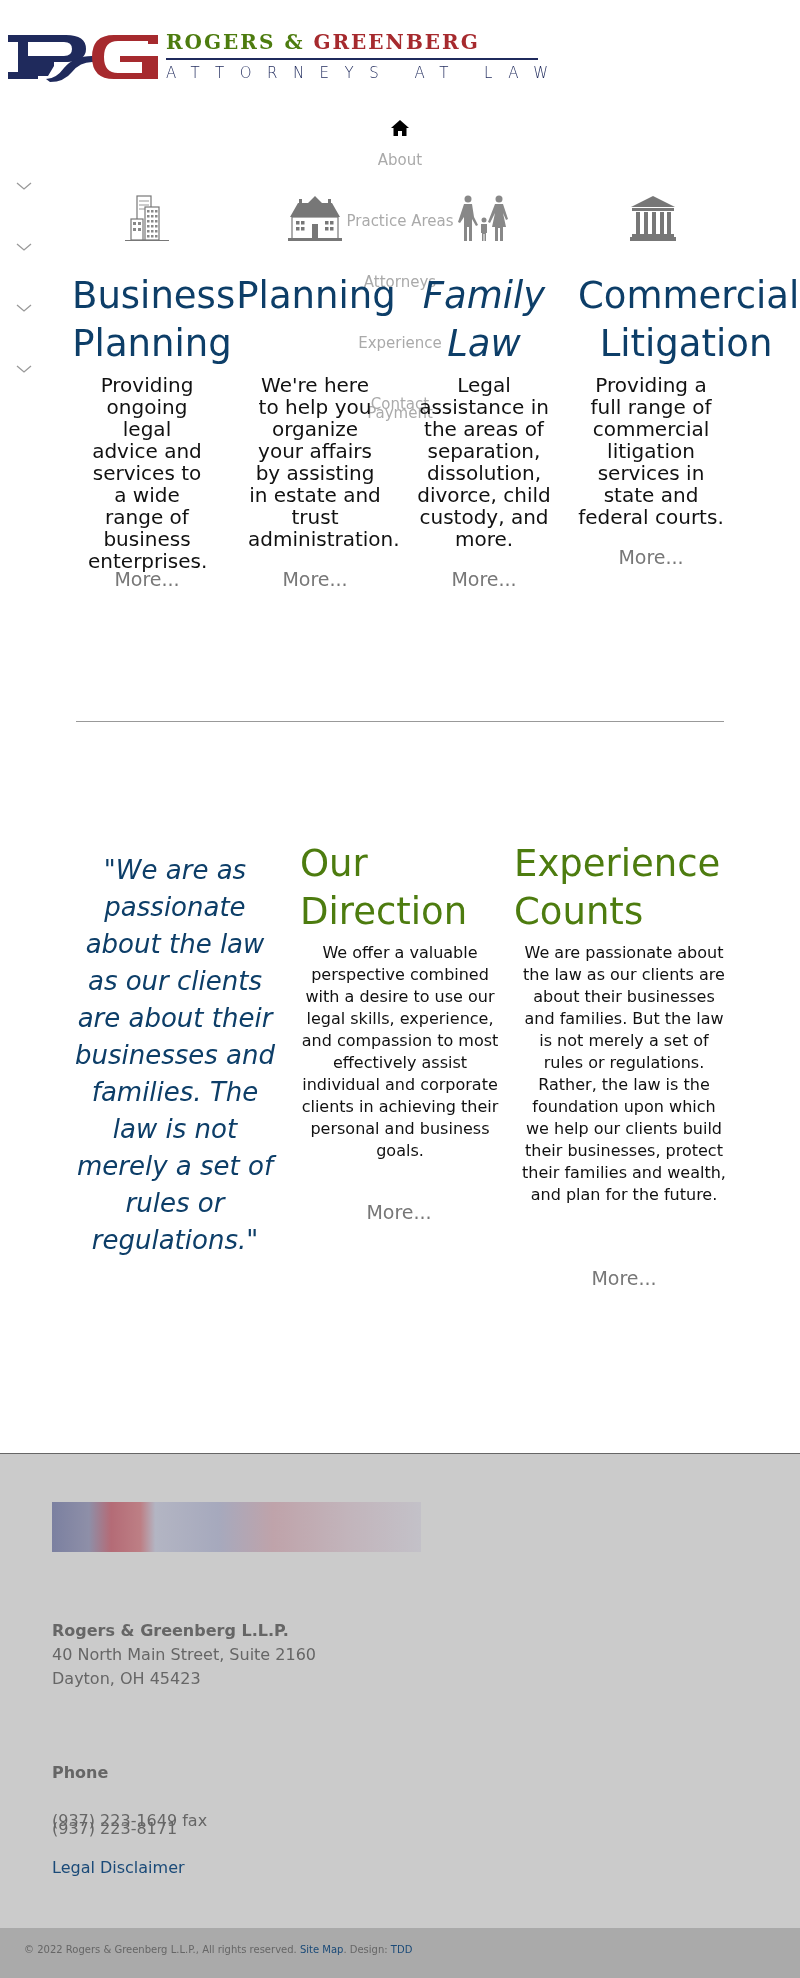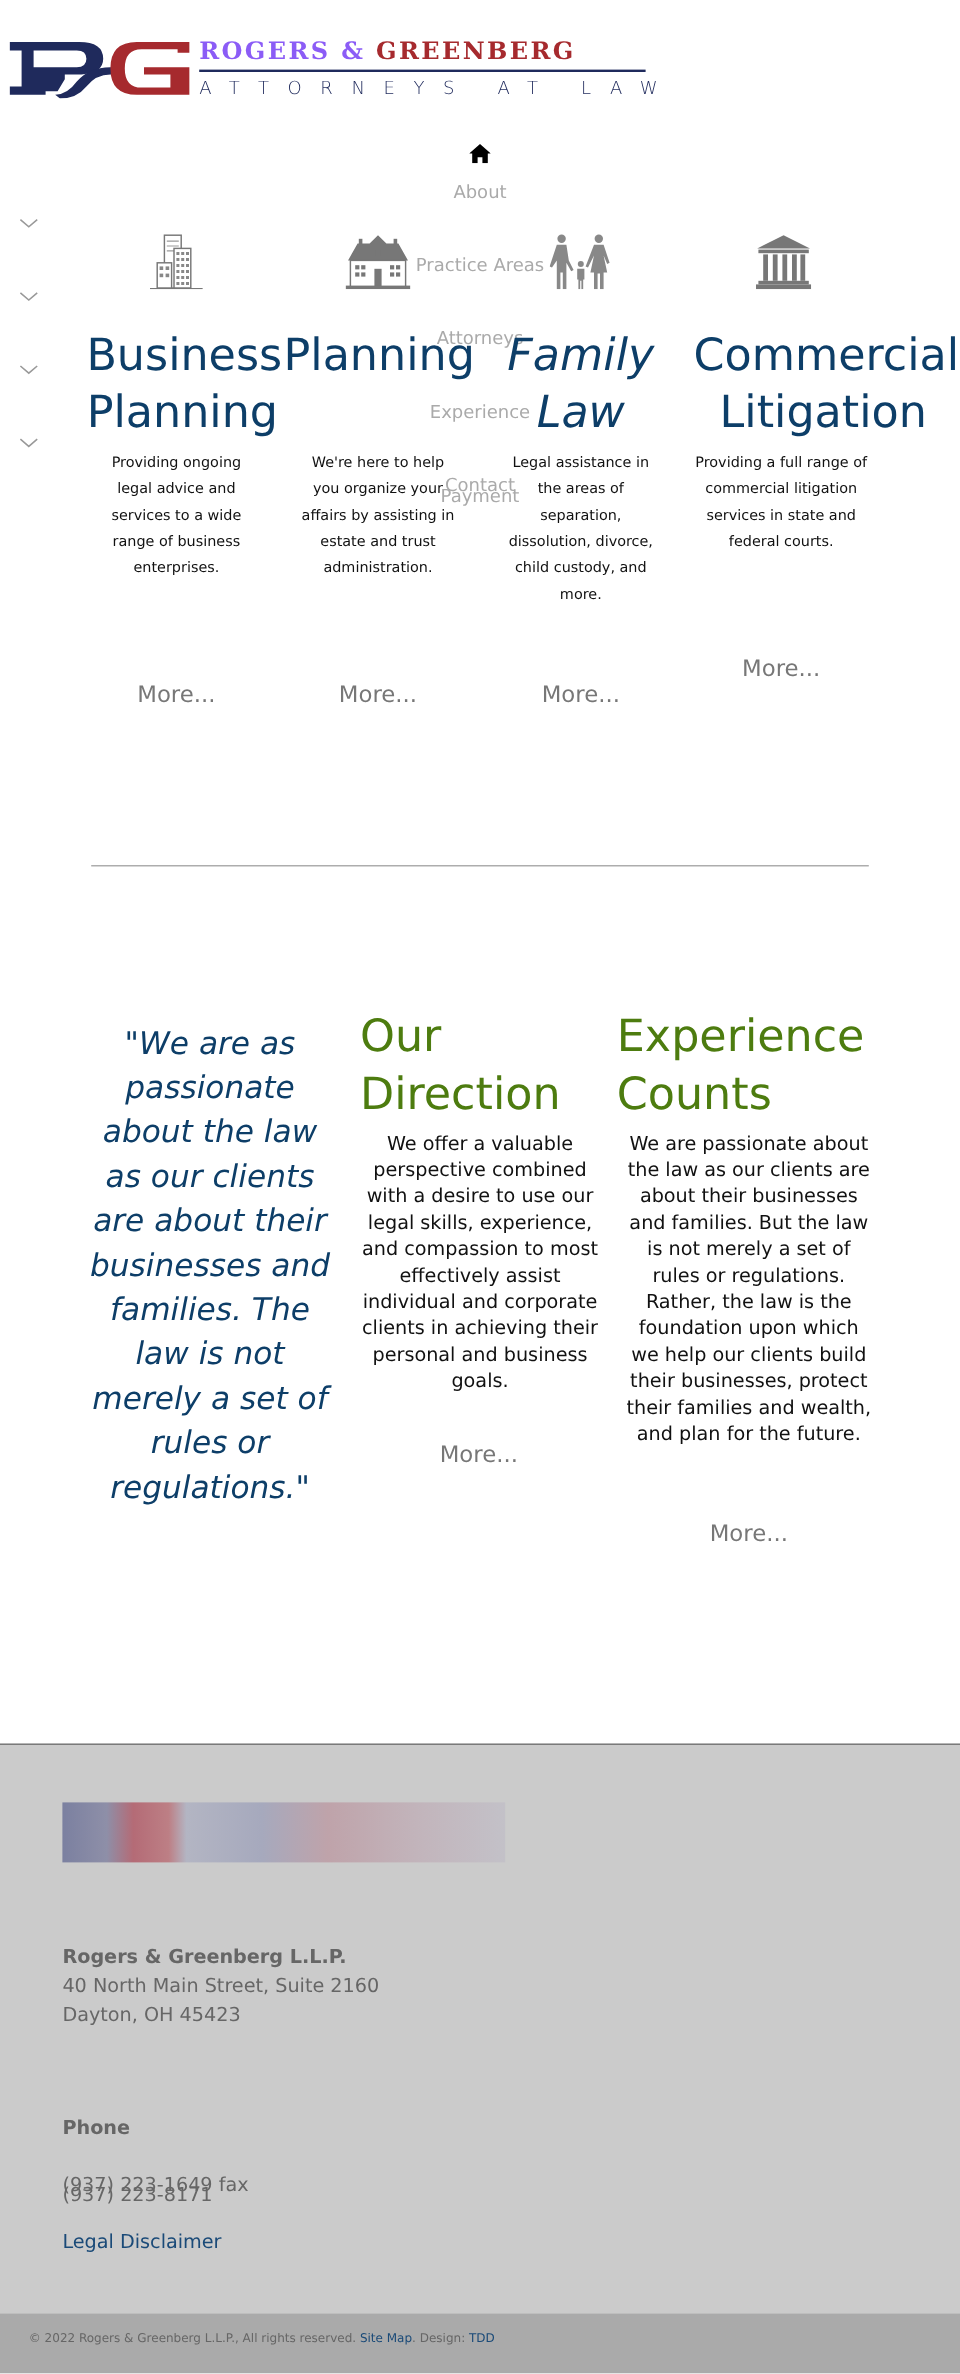--- a/index.html
+++ b/index.html
@@ -3,34 +3,34 @@
 <meta charset="utf-8">
 <style>
   html, body { margin:0; padding:0; }
   body { width:800px; height:1978px; position:relative; background:#ffffff; font-family:"DejaVu Sans", sans-serif; overflow:hidden; }
   .abs { position:absolute; }
 
   
   #logo { left:8px; top:28px; width:525px; height:56px; }
   .logo-mark { position:absolute; left:0; top:4px; width:150px; height:50px; }
   .logo-title { position:absolute; left:158px; top:2px; font-family:"DejaVu Serif", serif; font-size:20px; letter-spacing:2px; font-weight:bold; white-space:nowrap; }
-  .logo-title .r { color:#8b5cf6; }
+  .logo-title .r { color:#4d7c0f; }
   .logo-title .g { color:#a62a2e; }
   .logo-rule { position:absolute; left:158px; top:30px; width:372px; height:2px; background:#1f2a5c; }
   .logo-sub { position:absolute; left:158px; top:36px; font-family:"DejaVu Sans", sans-serif; font-size:15px; color:#1f2a5c; letter-spacing:15.5px; white-space:nowrap; font-weight:300; }
 
   
   .nav-item { position:absolute; left:0; width:800px; text-align:center; font-size:15px; color:#aaaaaa; }
   .nav-home { position:absolute; left:391px; top:120px; width:18px; height:16px; }
   .chev { position:absolute; left:16px; width:16px; height:10px; }
 
   
   .pa-icon { position:absolute; top:195px; height:46px; }
   .pa-title { position:absolute; top:272px; text-align:center; color:#0d3e68; font-size:37px; line-height:48px; white-space:nowrap; }
-  .pa-desc { position:absolute; top:374px; text-align:center; color:#111; font-size:12px; line-height:22px; }
+  .pa-desc { position:absolute; top:374px; text-align:center; color:#111; font-size:20px; line-height:22px; }
   .more { position:absolute; text-align:center; color:#777; font-size:19px; }
 
   .divider { left:76px; top:721px; width:648px; height:1px; background:#999; }
 
   
   .quote { left:72px; top:852px; width:206px; text-align:center; color:#0d3e68; font-style:italic; font-size:26px; line-height:37px; }
   .sec-title { position:absolute; top:840px; text-align:left; color:#4d7c0f; font-size:37px; line-height:48px; }
   .sec-desc { position:absolute; top:942px; text-align:center; color:#111; font-size:16px; line-height:22px; }
 
   

